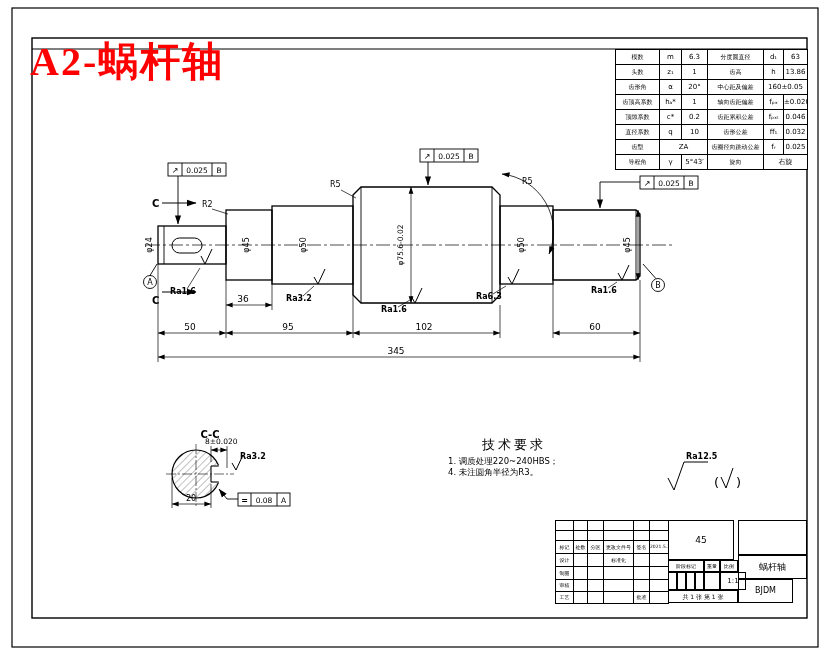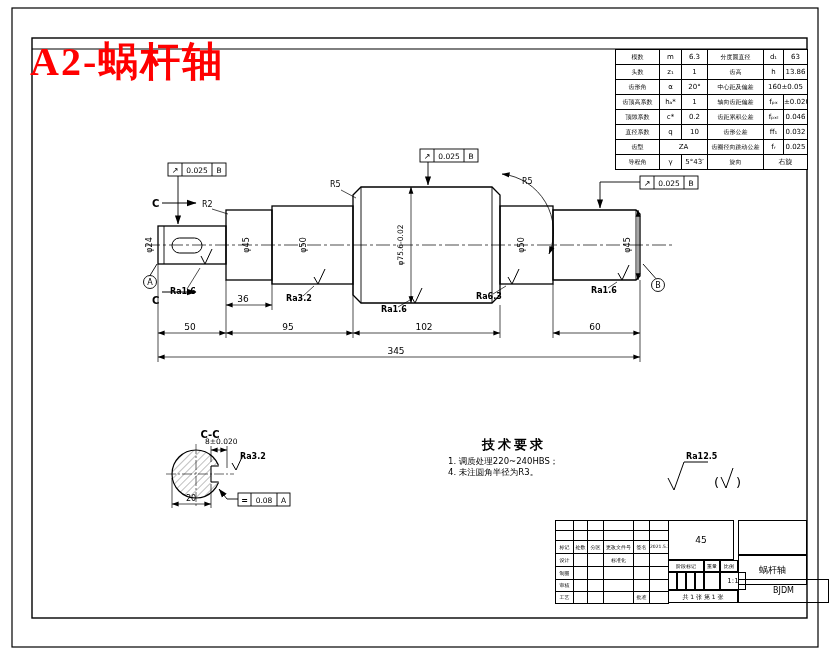--- a/index.html
+++ b/index.html
@@ -10,21 +10,21 @@
   .red-title{position:absolute;left:30px;top:34px;font-family:"Liberation Serif","DejaVu Serif",serif;
     font-weight:bold;font-size:40px;color:#ff0000;letter-spacing:2px;white-space:nowrap;z-index:5;}
   
   table.ptab{position:absolute;left:615px;top:49px;width:192px;height:121px;border-collapse:collapse;
     table-layout:fixed;z-index:4;background:#fff;}
   table.ptab td{border:1px solid #000;text-align:center;vertical-align:middle;padding:0;
     font-size:7px;line-height:1;overflow:hidden;white-space:nowrap;height:14px;color:#000;}
   table.ptab td.lbl{font-size:6px;}
   
   .techreq{position:absolute;left:448px;top:436px;width:200px;z-index:4;color:#000;}
-  .techreq .hd{font-size:13px;font-weight:bold;margin:0 0 2px 34px;letter-spacing:3px;}
+  .techreq .hd{font-size:13px;font-weight:normal;margin:0 0 2px 34px;letter-spacing:3px;}
   .techreq .it{font-size:8.5px;font-weight:normal;line-height:11px;white-space:nowrap;}
   
   .tblock{position:absolute;left:555px;top:520px;width:252px;height:83px;z-index:4;color:#000;}
   .tblock .cell{position:absolute;border:1px solid #000;box-sizing:border-box;
     display:flex;align-items:center;justify-content:center;overflow:hidden;
     font-size:6px;line-height:1;white-space:nowrap;background:transparent;}
   table.tbl-left{position:absolute;left:0;top:0;width:113px;height:83px;border-collapse:collapse;table-layout:fixed;}
   table.tbl-left td{border:1px solid #000;font-size:5px;line-height:1;text-align:center;
     padding:0;overflow:hidden;white-space:nowrap;color:#000;}
 </style>
@@ -373,17 +373,17 @@
   <div class="cell" style="left:165px;top:40px;width:18px;height:12px;font-size:5px">比例</div>
   <div class="cell" style="left:113px;top:52px;width:9px;height:18px"></div>
   <div class="cell" style="left:122px;top:52px;width:9px;height:18px"></div>
   <div class="cell" style="left:131px;top:52px;width:9px;height:18px"></div>
   <div class="cell" style="left:140px;top:52px;width:9px;height:18px"></div>
   <div class="cell" style="left:149px;top:52px;width:16px;height:18px"></div>
   <div class="cell" style="left:165px;top:52px;width:26px;height:18px;font-size:7px">1:1</div>
   <div class="cell" style="left:113px;top:70px;width:70px;height:13px;font-size:6px">共 1 张 第 1 张</div>
 
   <div class="cell" style="left:183px;top:0;width:69px;height:35px"></div>
-  <div class="cell" style="left:183px;top:35px;width:69px;height:30px;font-size:9px">蜗杆轴</div>
-  <div class="cell" style="left:183px;top:59px;width:91px;height:24px;font-size:8px">BJDM</div>
+  <div class="cell" style="left:183px;top:35px;width:69px;height:24px;font-size:9px">蜗杆轴</div>
+  <div class="cell" style="left:183px;top:59px;width:55px;height:24px;font-size:8px">BJDM</div>
 </div>
 
 </div>
 
 </body></html>

